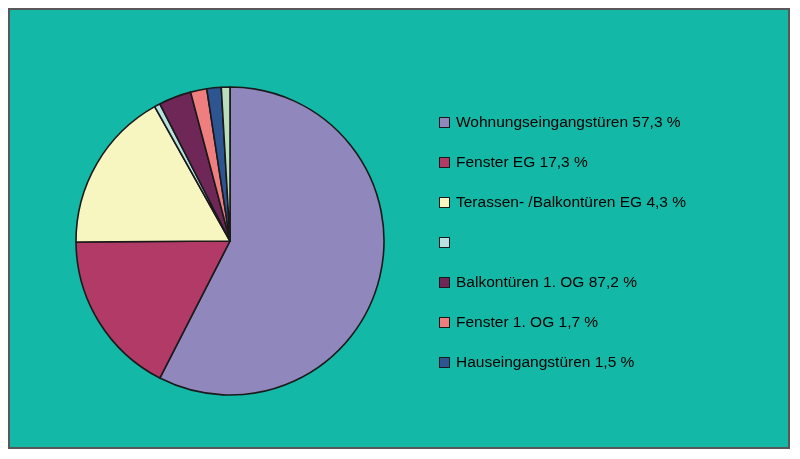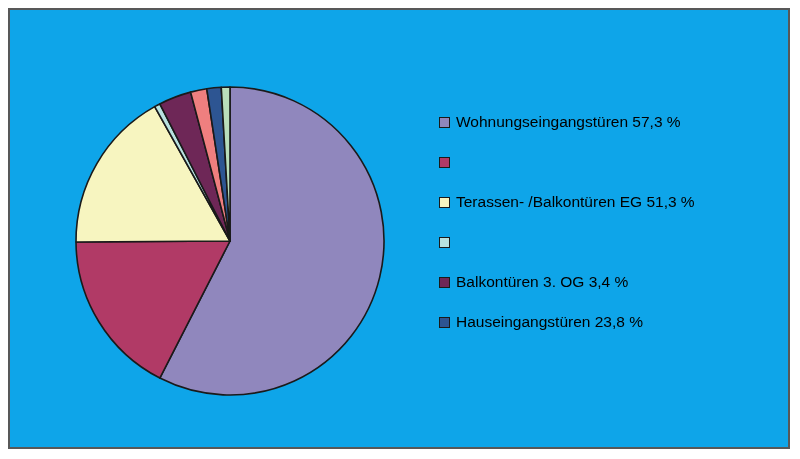--- a/index.html
+++ b/index.html
@@ -18,21 +18,21 @@
     background: #ffffff;
     overflow: hidden;
   }
   #figure-frame {
     position: absolute;
     left: 8px;
     top: 8px;
     width: 782px;
     height: 441px;
     border: 2px solid #585858;
-    background: #0ea5e9;
+    background: #14b8a6;
     box-sizing: border-box;
   }
   #pie-area {
     position: absolute;
     left: 65px;
     top: 76px;
     width: 310px;
     height: 310px;
   }
   #pie-svg {
@@ -88,32 +88,37 @@
       </svg>
     </div>
 
     <div id="legend">
         <div class="legend-row">
           <span class="legend-swatch" style="background: rgb(144, 135, 189);"></span>
           <span class="legend-label">Wohnungseingangstüren 57,3 %</span>
         </div>
         <div class="legend-row">
           <span class="legend-swatch" style="background: rgb(177, 58, 102);"></span>
+          <span class="legend-label">Fenster EG 17,3 %</span>
         </div>
         <div class="legend-row">
           <span class="legend-swatch" style="background: rgb(247, 245, 192);"></span>
-          <span class="legend-label">Terassen- /Balkontüren EG 51,3 %</span>
+          <span class="legend-label">Terassen- /Balkontüren EG 4,3 %</span>
         </div>
         <div class="legend-row">
           <span class="legend-swatch" style="background: rgb(184, 226, 224);"></span>
         </div>
         <div class="legend-row">
           <span class="legend-swatch" style="background: rgb(110, 39, 87);"></span>
-          <span class="legend-label">Balkontüren 3. OG 3,4 %</span>
+          <span class="legend-label">Balkontüren 1. OG 87,2 %</span>
+        </div>
+        <div class="legend-row">
+          <span class="legend-swatch" style="background: rgb(239, 127, 127);"></span>
+          <span class="legend-label">Fenster 1. OG 1,7 %</span>
         </div>
         <div class="legend-row">
           <span class="legend-swatch" style="background: rgb(45, 85, 146);"></span>
-          <span class="legend-label">Hauseingangstüren 23,8 %</span>
+          <span class="legend-label">Hauseingangstüren 1,5 %</span>
         </div>
       </div>
 
   </div>
 </div>
 
 </body></html>

